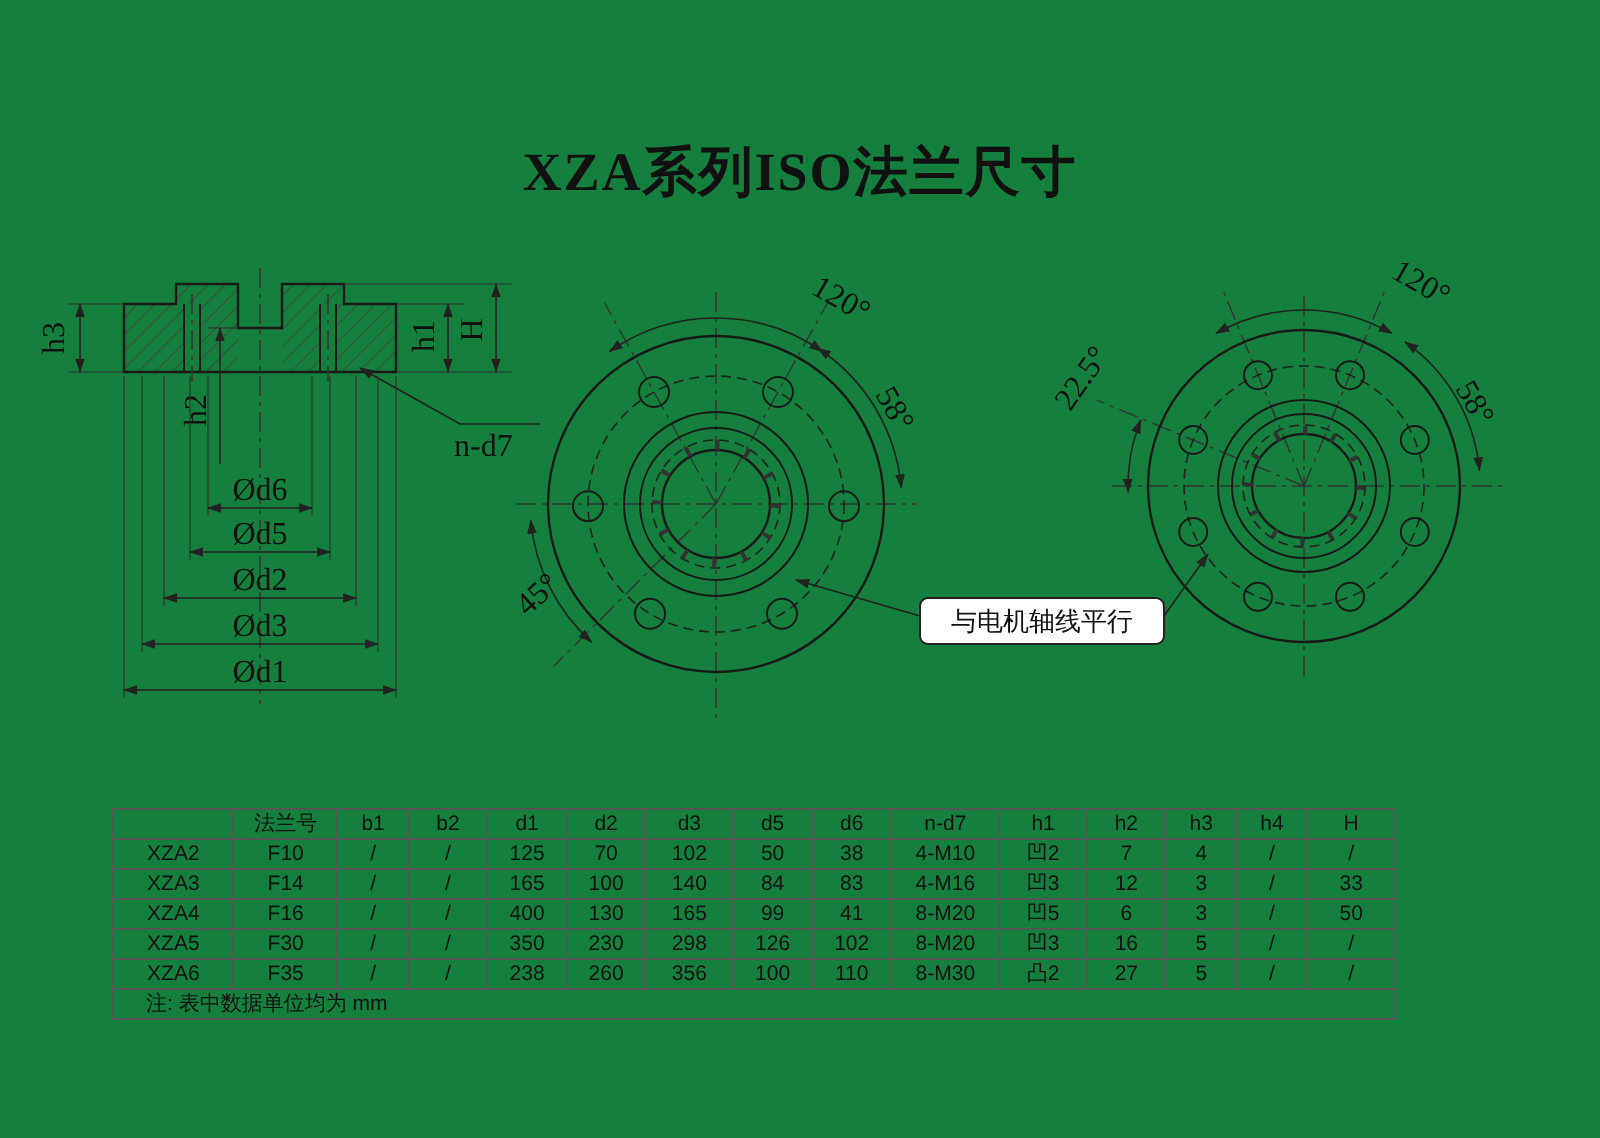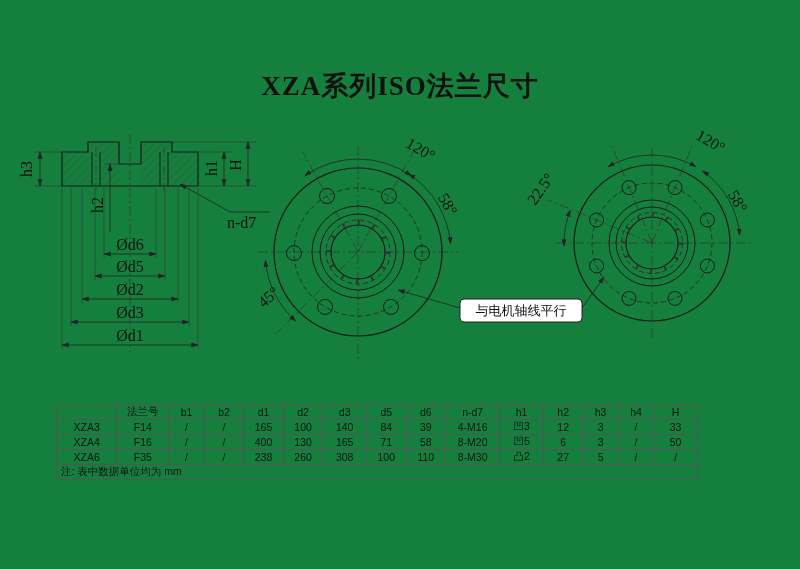--- a/index.html
+++ b/index.html
@@ -17,21 +17,21 @@
   .thin{stroke:#333;stroke-width:0.6;fill:none;}
   .dim{stroke:#222;stroke-width:0.8;fill:none;}
   .cl{stroke:#333;stroke-width:0.7;fill:none;stroke-dasharray:10 3 2 3;}
   .dash{stroke:#222;stroke-width:0.8;fill:none;stroke-dasharray:5 3;}
   .tick{stroke:#333;fill:none;}
   .table-wrap{position:absolute;top:372px;left:56px;width:642px;margin-top:32px;}
   table{border-collapse:collapse;width:100%;table-layout:fixed;
         font-family:"Liberation Sans",sans-serif;font-size:10.5px;color:#111;}
   td{border:1px solid #555;text-align:center;padding:0;height:14px;
      overflow:hidden;white-space:nowrap;}
-  .note-cell{text-align:left;padding-left:4px;height:13px;}
+  .note-cell{text-align:left;padding-left:16px;height:13px;}
 </style>
 </head>
 <body>
 
 <div class="page">
 
   <div class="title">XZA系列ISO法兰尺寸</div>
 
   <svg class="drawings" width="800" height="368" viewBox="0 0 800 368">
     <defs>
@@ -234,61 +234,95 @@
             <td>d5</td>
             <td>d6</td>
             <td>n-d7</td>
             <td>h1</td>
             <td>h2</td>
             <td>h3</td>
             <td>h4</td>
             <td>H</td>
           </tr>
           <tr>
+            <td>XZA2</td>
+            <td>F10</td>
+            <td>/</td>
+            <td>/</td>
+            <td>125</td>
+            <td>70</td>
+            <td>102</td>
+            <td>50</td>
+            <td>38</td>
+            <td>4-M10</td>
+            <td>凹2</td>
+            <td>7</td>
+            <td>4</td>
+            <td>/</td>
+            <td>/</td>
+          </tr>
+          <tr>
             <td>XZA3</td>
             <td>F14</td>
             <td>/</td>
             <td>/</td>
             <td>165</td>
             <td>100</td>
             <td>140</td>
             <td>84</td>
-            <td>39</td>
+            <td>83</td>
             <td>4-M16</td>
             <td>凹3</td>
             <td>12</td>
             <td>3</td>
             <td>/</td>
             <td>33</td>
           </tr>
           <tr>
             <td>XZA4</td>
             <td>F16</td>
             <td>/</td>
             <td>/</td>
             <td>400</td>
             <td>130</td>
             <td>165</td>
-            <td>71</td>
-            <td>58</td>
+            <td>99</td>
+            <td>41</td>
             <td>8-M20</td>
             <td>凹5</td>
             <td>6</td>
             <td>3</td>
             <td>/</td>
             <td>50</td>
           </tr>
           <tr>
+            <td>XZA5</td>
+            <td>F30</td>
+            <td>/</td>
+            <td>/</td>
+            <td>350</td>
+            <td>230</td>
+            <td>298</td>
+            <td>126</td>
+            <td>102</td>
+            <td>8-M20</td>
+            <td>凹3</td>
+            <td>16</td>
+            <td>5</td>
+            <td>/</td>
+            <td>/</td>
+          </tr>
+          <tr>
             <td>XZA6</td>
             <td>F35</td>
             <td>/</td>
             <td>/</td>
             <td>238</td>
             <td>260</td>
-            <td>308</td>
+            <td>356</td>
             <td>100</td>
             <td>110</td>
             <td>8-M30</td>
             <td>凸2</td>
             <td>27</td>
             <td>5</td>
             <td>/</td>
             <td>/</td>
           </tr>
           <tr>

